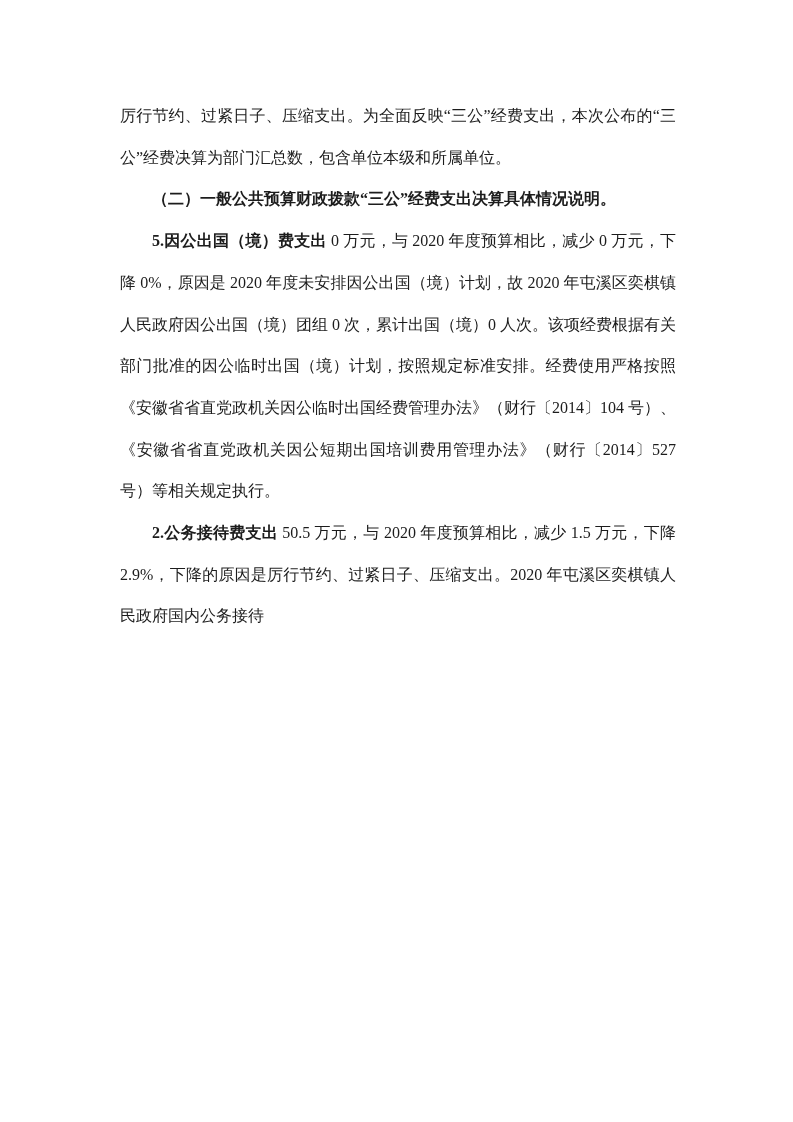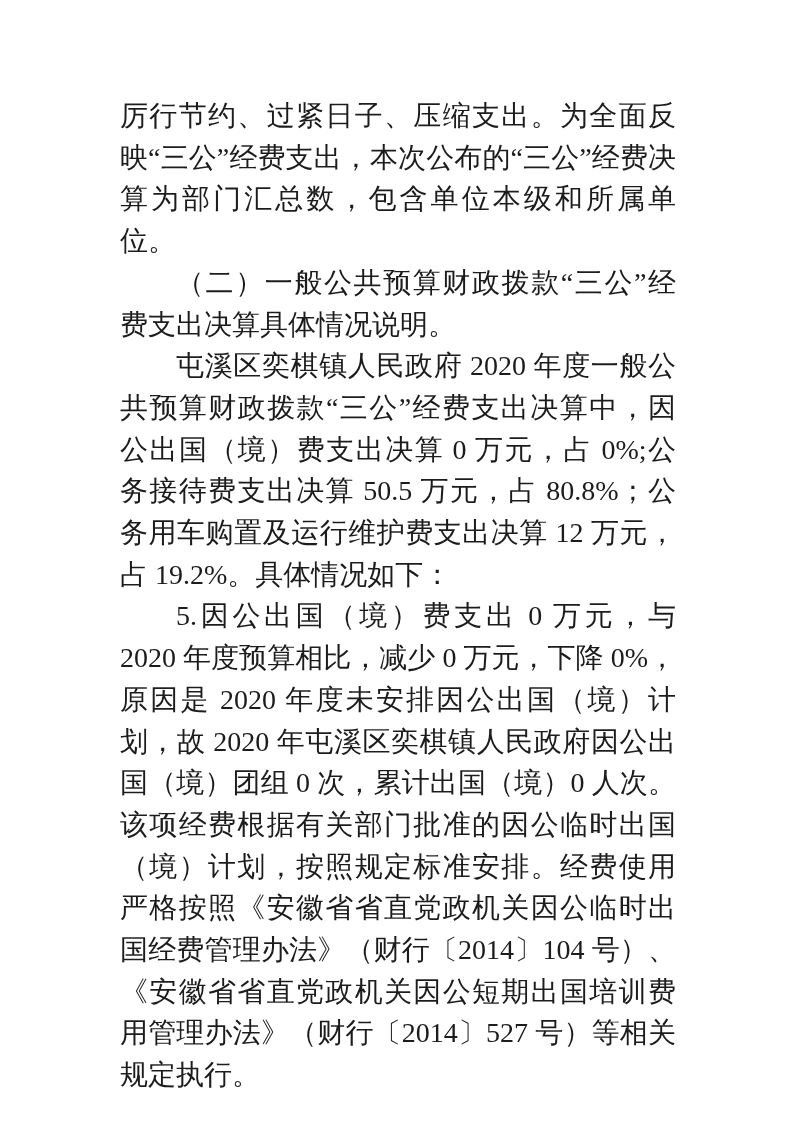--- a/index.html
+++ b/index.html
@@ -13,46 +13,46 @@
     height: 1122px;
     background: #ffffff;
     overflow: hidden;
   }
   .content {
     position: absolute;
     left: 120px;
     top: 95px;
     width: 556px;
     font-family: "Liberation Serif", "DejaVu Serif", serif;
-    font-size: 28px;
+    font-size: 16px;
     line-height: 41.7px;
     color: #1c1c1c;
     text-align: justify;
   }
   .content p {
     margin: 0;
     padding: 0;
     text-indent: 2em;
   }
   .content p.noindent {
     text-indent: 0;
   }
   .bold, .b {
-    font-weight: normal;
+    font-weight: bold;
   }
 </style>
 </head>
 <body>
 
 <div class="page">
   <div class="content">
 
     <p class="noindent">厉行节约、过紧日子、压缩支出。为全面反映“三公”经费支出，本次公布的“三公”经费决算为部门汇总数，包含单位本级和所属单位。</p>
 
     <p class="bold">（二）一般公共预算财政拨款“三公”经费支出决算具体情况说明。</p>
 
-    <p>屯溪区奕棋镇人民政府 2020 年度一般公共预算财政拨款“三公”经费支出决算中，因公出国（境）费支出决算 0 万元，占 0%;公务接待费支出决算 50.5 万元，占 80.8%；公务用车购置及运行维护费支出决算 12 万元，占 19.2%。具体情况如下：</p>
 
     <p><span class="b">5.因公出国（境）费支出</span><span> 0 万元，与 2020 年度预算相比，减少 0 万元，下降 0%，原因是 2020 年度未安排因公出国（境）计划，故 2020 年屯溪区奕棋镇人民政府因公出国（境）团组 0 次，累计出国（境）0 人次。该项经费根据有关部门批准的因公临时出国（境）计划，按照规定标准安排。经费使用严格按照《安徽省省直党政机关因公临时出国经费管理办法》（财行〔2014〕104 号）、《安徽省省直党政机关因公短期出国培训费用管理办法》（财行〔2014〕527 号）等相关规定执行。</span></p>
 
+    <p><span class="b">2.公务接待费支出</span><span> 50.5 万元，与 2020 年度预算相比，减少 1.5 万元，下降 2.9%，下降的原因是厉行节约、过紧日子、压缩支出。2020 年屯溪区奕棋镇人民政府国内公务接待</span></p>
 
   </div>
 </div>
 
 </body></html>

